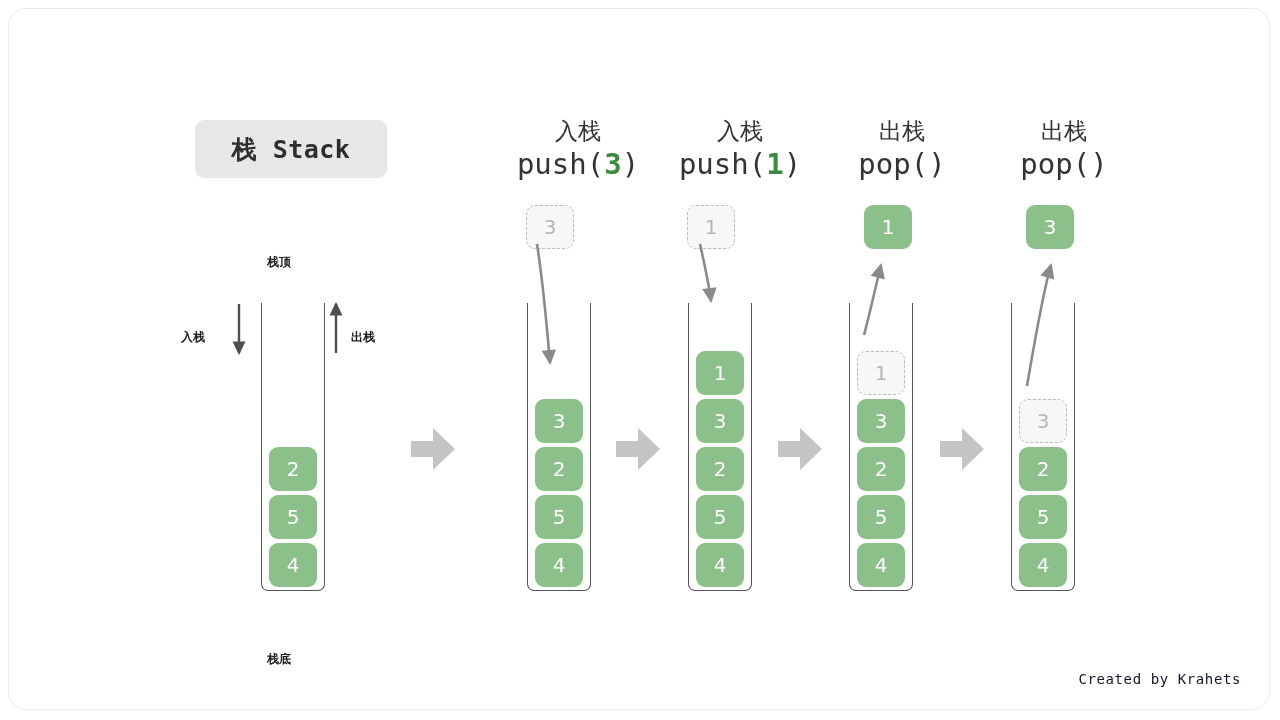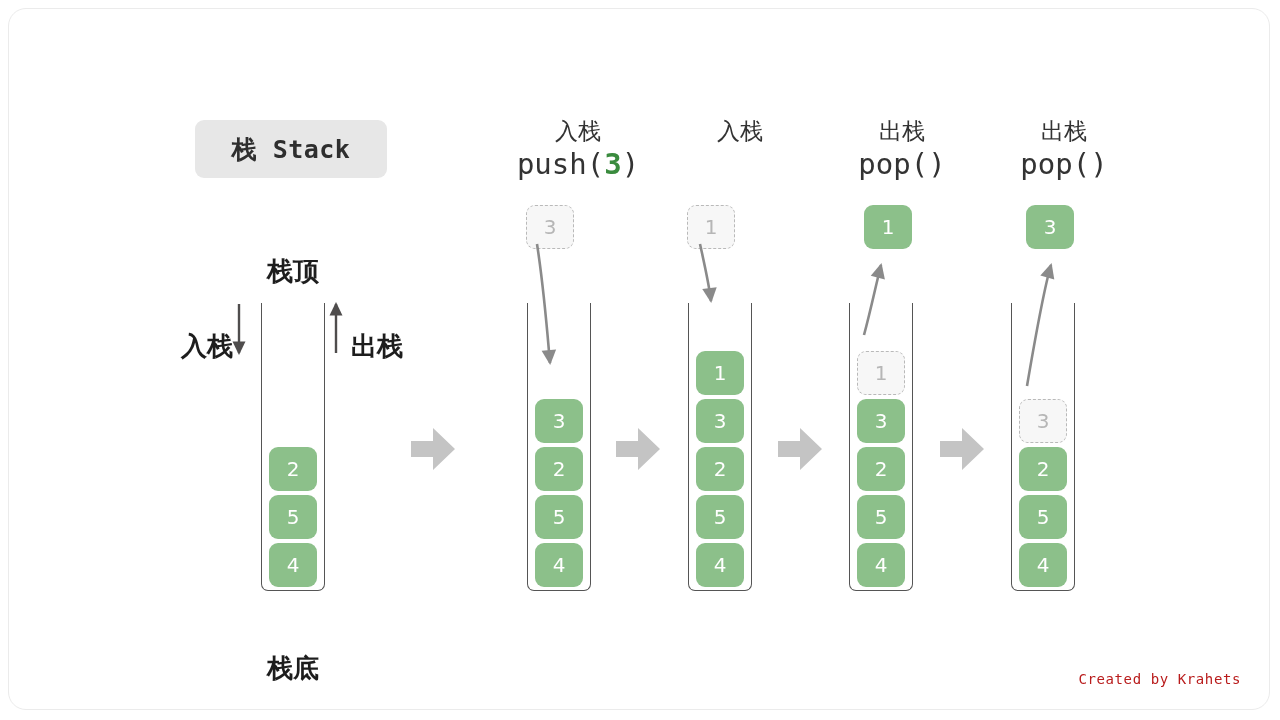--- a/index.html
+++ b/index.html
@@ -45,21 +45,21 @@
     font-weight: bold;
     color: #2e2e2e;
     letter-spacing: 0.5px;
   }
 
   
   .cjk-label {
     position: absolute;
     font-family: Liberation Mono, monospace;
     font-weight: bold;
-    font-size: 26px;
+    font-size: 12px;
     color: #1d1d1d;
     white-space: nowrap;
   }
 
   
   .stage-header {
     position: absolute;
     width: 170px;
     text-align: center;
     white-space: nowrap;
@@ -168,21 +168,21 @@
     pointer-events: none;
   }
 
   
   #watermark {
     position: absolute;
     right: 28px;
     bottom: 22px;
     font-family: "DejaVu Sans Mono", "Liberation Mono", monospace;
     font-size: 14px;
-    color: #b91c1c;
+    color: #0f172a;
     letter-spacing: 0.6px;
     white-space: nowrap;
   }
 </style>
 </head>
 <body>
 
 <div id="card">
 
   <div id="title-badge">
@@ -218,20 +218,21 @@
     <div class="cells">
       <div class="cell solid">4</div>
       <div class="cell solid">5</div>
       <div class="cell solid">2</div>
       <div class="cell solid">3</div>
     </div>
   </div>
 
   <div class="stage-header" style="left:646px; top:106px;">
     <div class="op-cn">入栈</div>
+    <div class="op-code"><span>push(</span><span class="arg">1</span><span>)</span></div>
   </div>
 
   <div class="float-box ghost" style="left:678px; top:196px;">1</div>
 
   <div class="stack-col" style="left:679px; top:294px;">
     <div class="stack-walls"></div>
     <div class="cells">
       <div class="cell solid">4</div>
       <div class="cell solid">5</div>
       <div class="cell solid">2</div>

